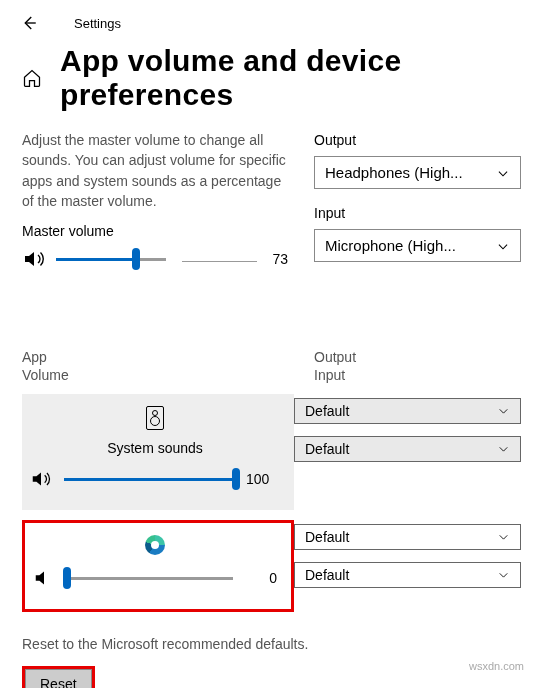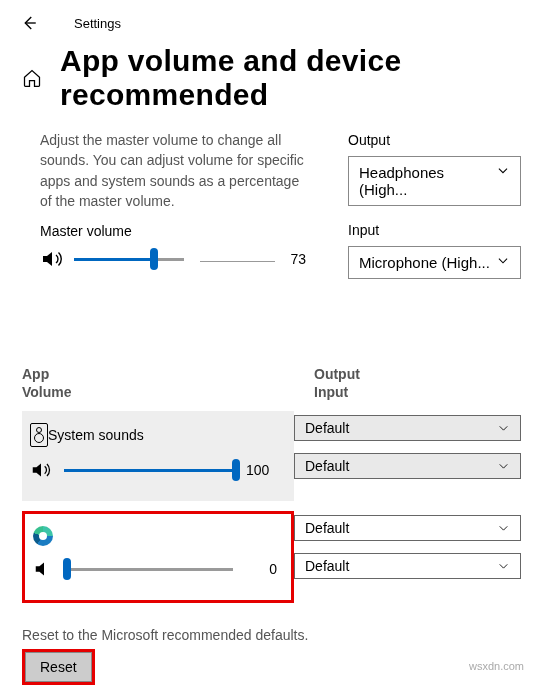--- a/index.html
+++ b/index.html
@@ -4,53 +4,53 @@
 <style>
   * { box-sizing: border-box; font-family: "Segoe UI", sans-serif; }
   body { margin: 0; background: #fff; width: 543px; color: #000; }
   .topbar { display: flex; align-items: center; padding: 14px 20px 6px 20px; font-size: 13px; }
   .back-arrow { margin-right: 36px; cursor: pointer; }
   .settings-label { }
   .header { display: flex; align-items: center; padding: 6px 22px 14px 22px; }
   .home-icon { margin-right: 18px; }
   .page-title { font-size: 30px; font-weight: 600; letter-spacing: .3px; }
   .content { padding: 0 22px; }
-  .twocol { display: flex; gap: 38px; margin-left: 18px; }
+  .twocol { display: flex; gap: 22px; }
   .leftcol { width: 270px; }
   .rightcol { flex: 1; }
   .desc { font-size: 14px; color: #555; line-height: 1.45; margin: 4px 0 12px; }
   .label { font-size: 14px; color: #000; margin: 6px 0 8px; }
-  .select { border: 1px solid #888; padding: 7px 10px; font-size: 15px; display: flex; align-items: flex-start; justify-content: space-between; background: #fff; margin-bottom: 16px; }
+  .select { border: 1px solid #888; padding: 7px 10px; font-size: 15px; display: flex; align-items: flex-end; justify-content: space-between; background: #fff; margin-bottom: 16px; }
   .select-sm { border: 1px solid #666; padding: 4px 10px; font-size: 14px; display: flex; align-items: center; justify-content: space-between; background: #e9e9e9; margin-bottom: 12px; }
   .chev { pointer-events: none; }
   .vol-row { display: flex; align-items: center; gap: 10px; margin-bottom: 6px; }
   .speaker-icon { width: 24px; }
   .slider { position: relative; height: 20px; flex: 1; display: flex; align-items: center; }
   .track-bg { height: 3px; background: #9a9a9a; width: 100%; position: absolute; }
   .track-fill { height: 3px; background: #0067c0; position: absolute; left: 0; }
   .thumb { width: 8px; height: 22px; background: #0067c0; border-radius: 4px; position: absolute; top: -1px; transform: translateX(-50%); }
   .val { width: 34px; font-size: 14px; text-align: left; }
   .mv-line { width: 130px; border-top: 1px solid #999; margin: 0 6px; position: relative; top: 2px; }
-  .section-hdrs { display: flex; margin-top: 70px; font-weight: bold; }
+  .section-hdrs { display: flex; margin-top: 70px; }
   .hdr-l { width: 292px; font-size: 14px; color: #555; line-height: 1.3; }
   .hdr-r { font-size: 14px; color: #555; line-height: 1.3; }
   .app-block { display: flex; align-items: flex-start; margin-top: 10px; }
   .app-left { width: 272px; padding: 12px 14px 14px 8px; }
   .app-right { flex: 1; padding-top: 4px; }
   .sys-bg { background: #eee; }
-  .app-name-row { display: flex; align-items: center; margin-bottom: 12px; font-size: 14px; }
+  .app-name-row { display: flex; align-items: center; gap: 10px; margin-bottom: 12px; font-size: 14px; flex-direction: column; }
   .sys-icon { width: 18px; height: 24px; border: 1px solid #000; border-radius: 2px; position: relative; }
   .sys-icon::before, .sys-icon::after { content: ""; position: absolute; border: 1px solid #000; border-radius: 50%; }
   .sys-icon::before { width: 4px; height: 4px; top: 3px; left: 5px; }
   .sys-icon::after { width: 8px; height: 8px; bottom: 3px; left: 3px; }
   .edge-icon { width: 20px; height: 20px; border-radius: 50%; background: conic-gradient(#3cc4a8 0 25%, #1a7cc2 25% 60%, #0b5c8c 60% 80%, #36c08f 80% 100%); position: relative; }
   .edge-icon::after { content: ""; position: absolute; width: 8px; height: 8px; border-radius: 50%; background: #fff; top: 6px; left: 6px; }
   .hl-box { border: 3px solid #e50000; }
   .reset-area { padding: 24px 22px 22px; }
-  .reset-desc { font-size: 14px; color: #555; margin-bottom: 6px; }
+  .reset-desc { font-size: 14px; color: #555; margin-bottom: 14px; }
   .reset-btn-wrap { display: inline-block; border: 3px solid #e50000; padding: 0; }
   .reset-btn { background: #ccc; border: 1px solid #888; padding: 6px 14px; font-size: 14px; }
   .watermark { position: absolute; right: 19px; top: 660px; font-size: 11px; color: #aaa; }
   svg { display: block; }
 </style>
 </head>
 <body>
 
 <div class="topbar">
   <span class="back-arrow">
@@ -61,21 +61,21 @@
   </span>
   <span class="settings-label">Settings</span>
 </div>
 
 <div class="header">
   <span class="home-icon">
     <svg width="20" height="20" viewBox="0 0 24 24">
         <path d="M3 11l9-8 9 8v10a1 1 0 01-1 1h-5v-7h-6v7H4a1 1 0 01-1-1V11z" stroke="#000" stroke-width="1.5" fill="none"></path>
       </svg>
   </span>
-  <div class="page-title">App volume and device recommended</div>
+  <div class="page-title">App volume and device preferences</div>
 </div>
 
 <div class="content">
   <div class="twocol">
     <div class="leftcol">
       <div class="desc">Adjust the master volume to change all sounds. You can adjust volume for specific apps and system sounds as a percentage of the master volume.</div>
       <div class="label">Master volume</div>
       <div class="vol-row">
         <span class="speaker-icon">
           <svg width="24" height="24" viewBox="0 0 24 24">

